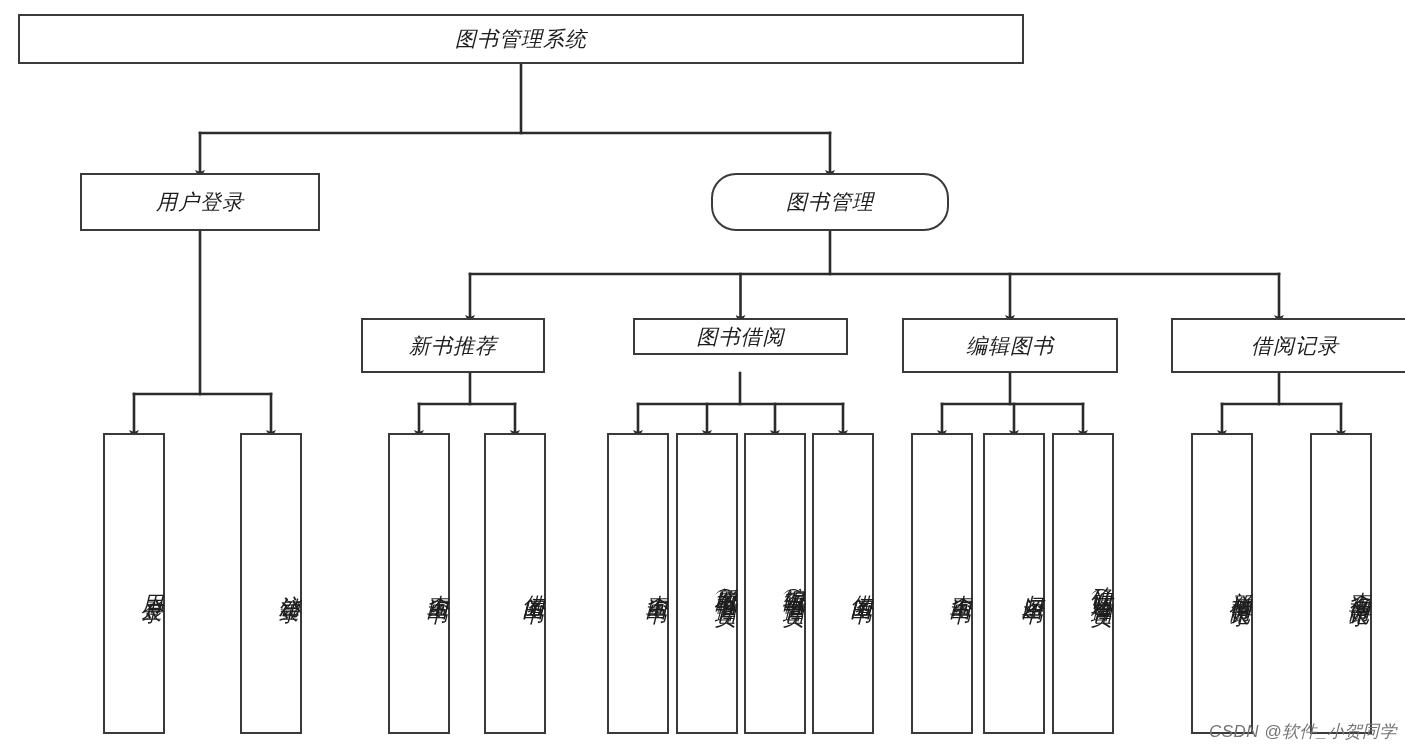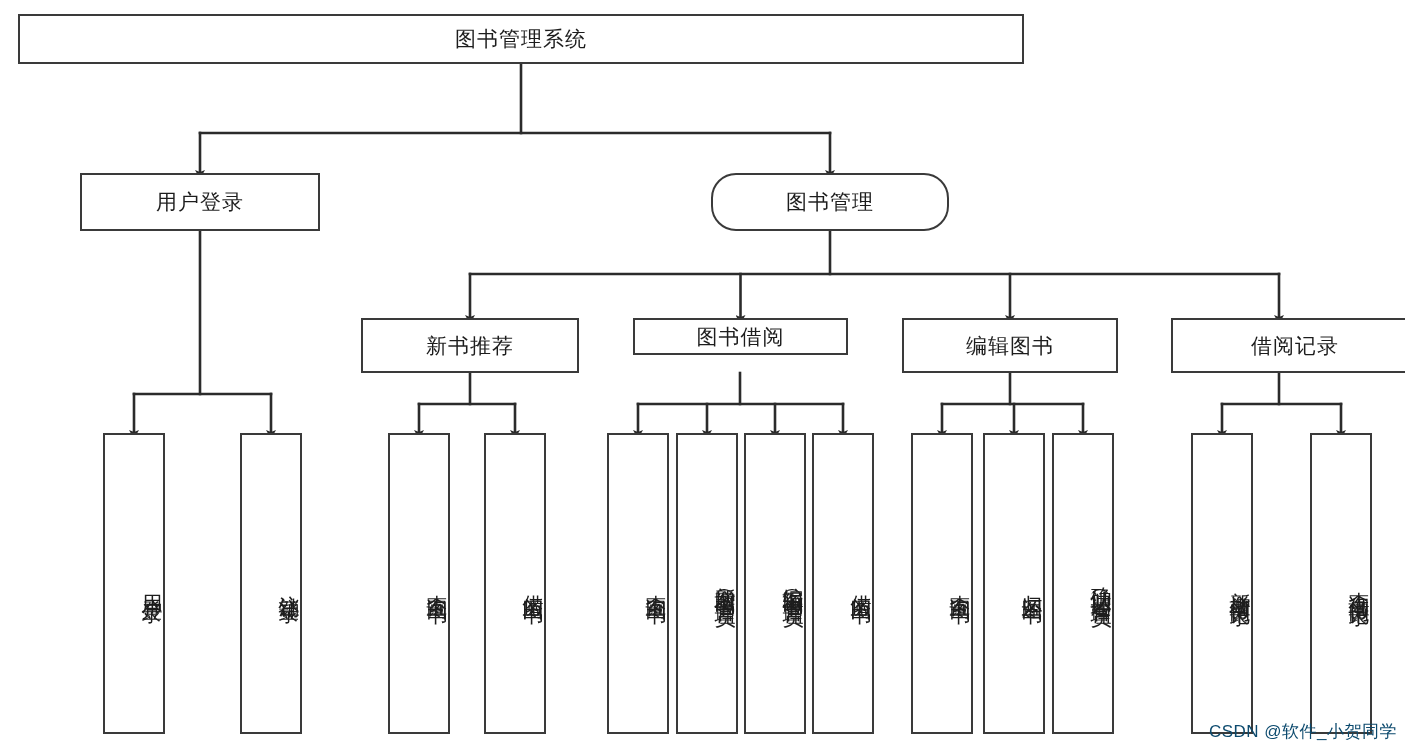--- a/index.html
+++ b/index.html
@@ -10,20 +10,21 @@
   }
   body {
     font-family: "Liberation Sans", "DejaVu Sans", sans-serif;
   }
   #diagram-root {
     position: relative;
     width: 1405px;
     height: 747px;
     background: #ffffff;
     overflow: hidden;
+    font-style: italic;
   }
   #edge-layer {
     position: absolute;
     left: 0;
     top: 0;
     width: 1405px;
     height: 747px;
     pointer-events: none;
   }
   .node {
@@ -57,21 +58,21 @@
   }
   .node.vertical .label {
     writing-mode: vertical-rl;
     text-orientation: upright;
   }
   #watermark {
     position: absolute;
     right: 8px;
     bottom: 4px;
     font-size: 17px;
-    color: #0c4a6e;
+    color: #737373;
     white-space: nowrap;
     letter-spacing: 0.5px;
   }
 </style>
 </head>
 <body>
 
 <div id="diagram-root">
 
   <svg id="edge-layer" viewBox="0 0 1405 747" width="1405" height="747" xmlns="http://www.w3.org/2000/svg">
@@ -120,21 +121,21 @@
   <div id="nodes">
       <div class="node horizontal" style="left: 18px; top: 14px; width: 1006px; height: 50px;">
         <span class="label">图书管理系统</span>
       </div>
       <div class="node horizontal" style="left: 80px; top: 173px; width: 240px; height: 58px;">
         <span class="label">用户登录</span>
       </div>
       <div class="node horizontal" style="left: 711px; top: 173px; width: 238px; height: 58px; border-radius: 25px;">
         <span class="label">图书管理</span>
       </div>
-      <div class="node horizontal" style="left: 361px; top: 318px; width: 218px; height: 55px;">
+      <div class="node horizontal" style="left: 361px; top: 318px; width: 184px; height: 55px;">
         <span class="label">新书推荐</span>
       </div>
       <div class="node horizontal" style="left: 633px; top: 318px; width: 215px; height: 37px;">
         <span class="label">图书借阅</span>
       </div>
       <div class="node horizontal" style="left: 902px; top: 318px; width: 216px; height: 55px;">
         <span class="label">编辑图书</span>
       </div>
       <div class="node horizontal" style="left: 1171px; top: 318px; width: 248px; height: 55px;">
         <span class="label">借阅记录</span>

